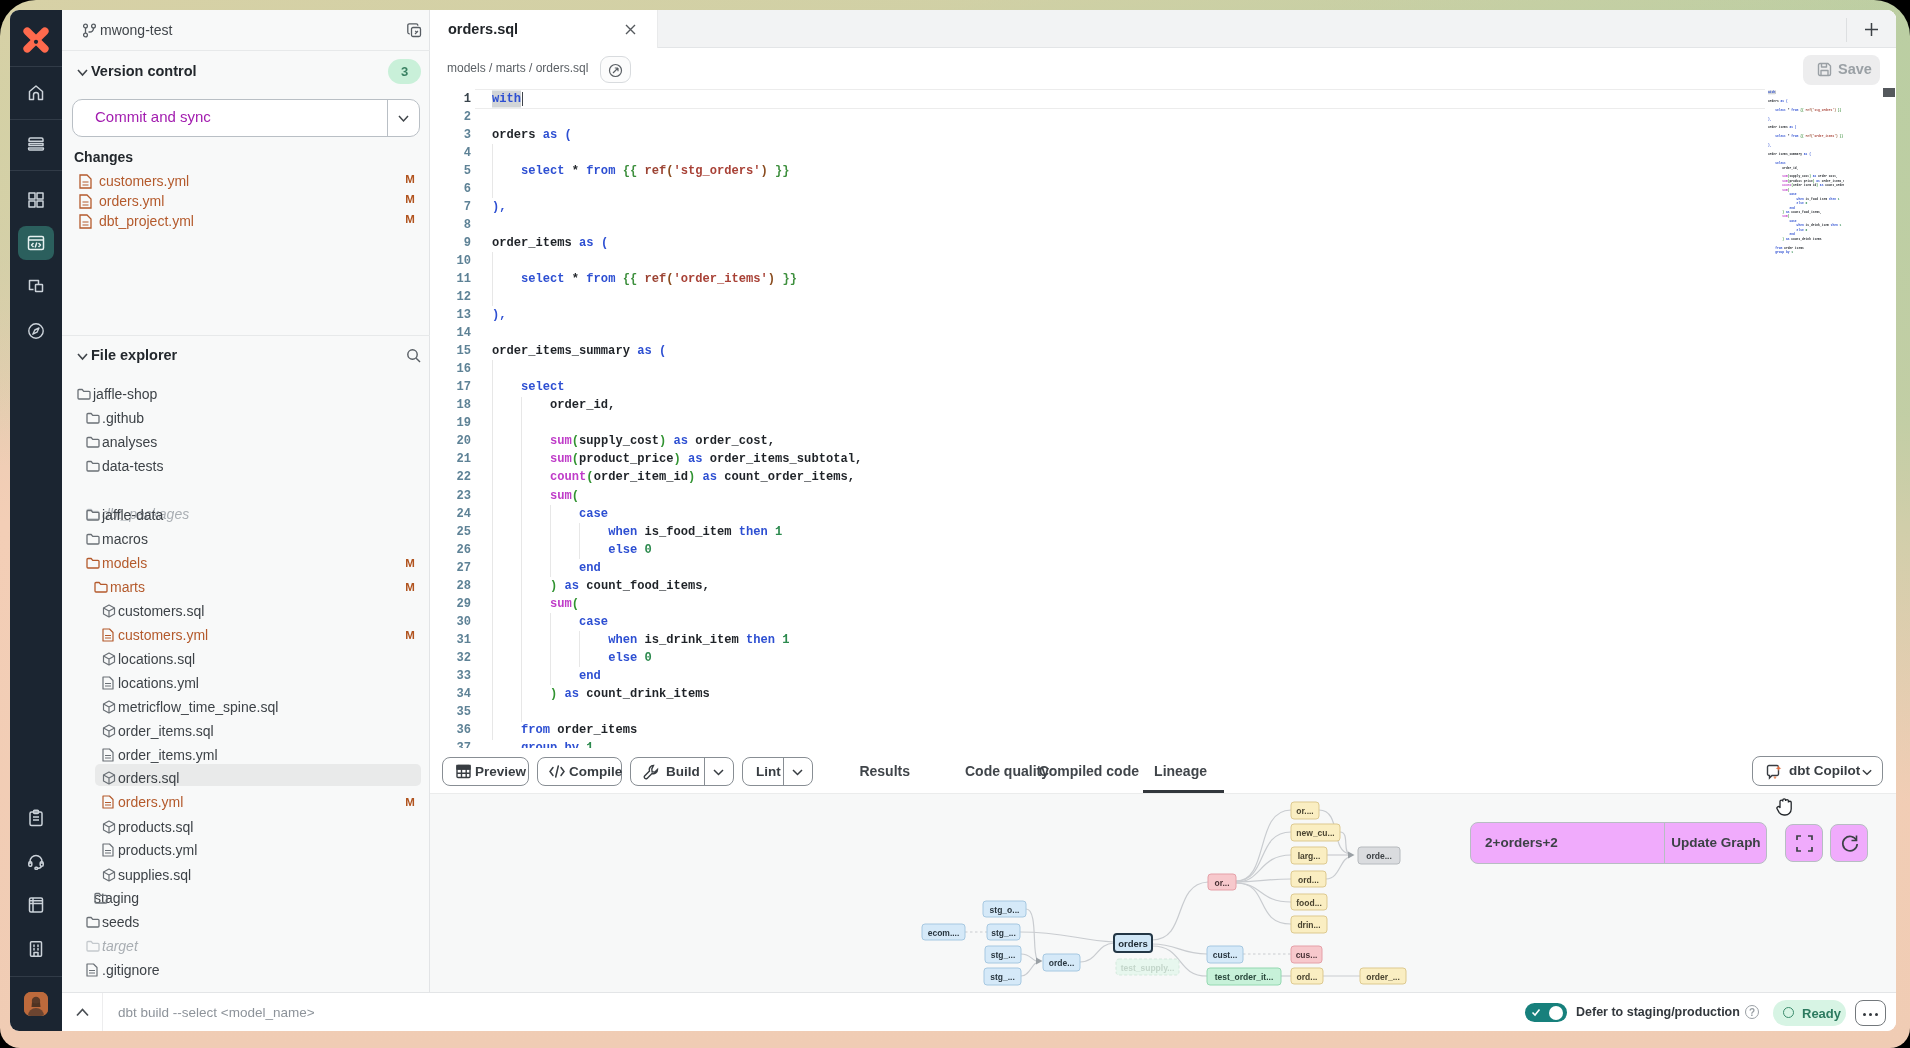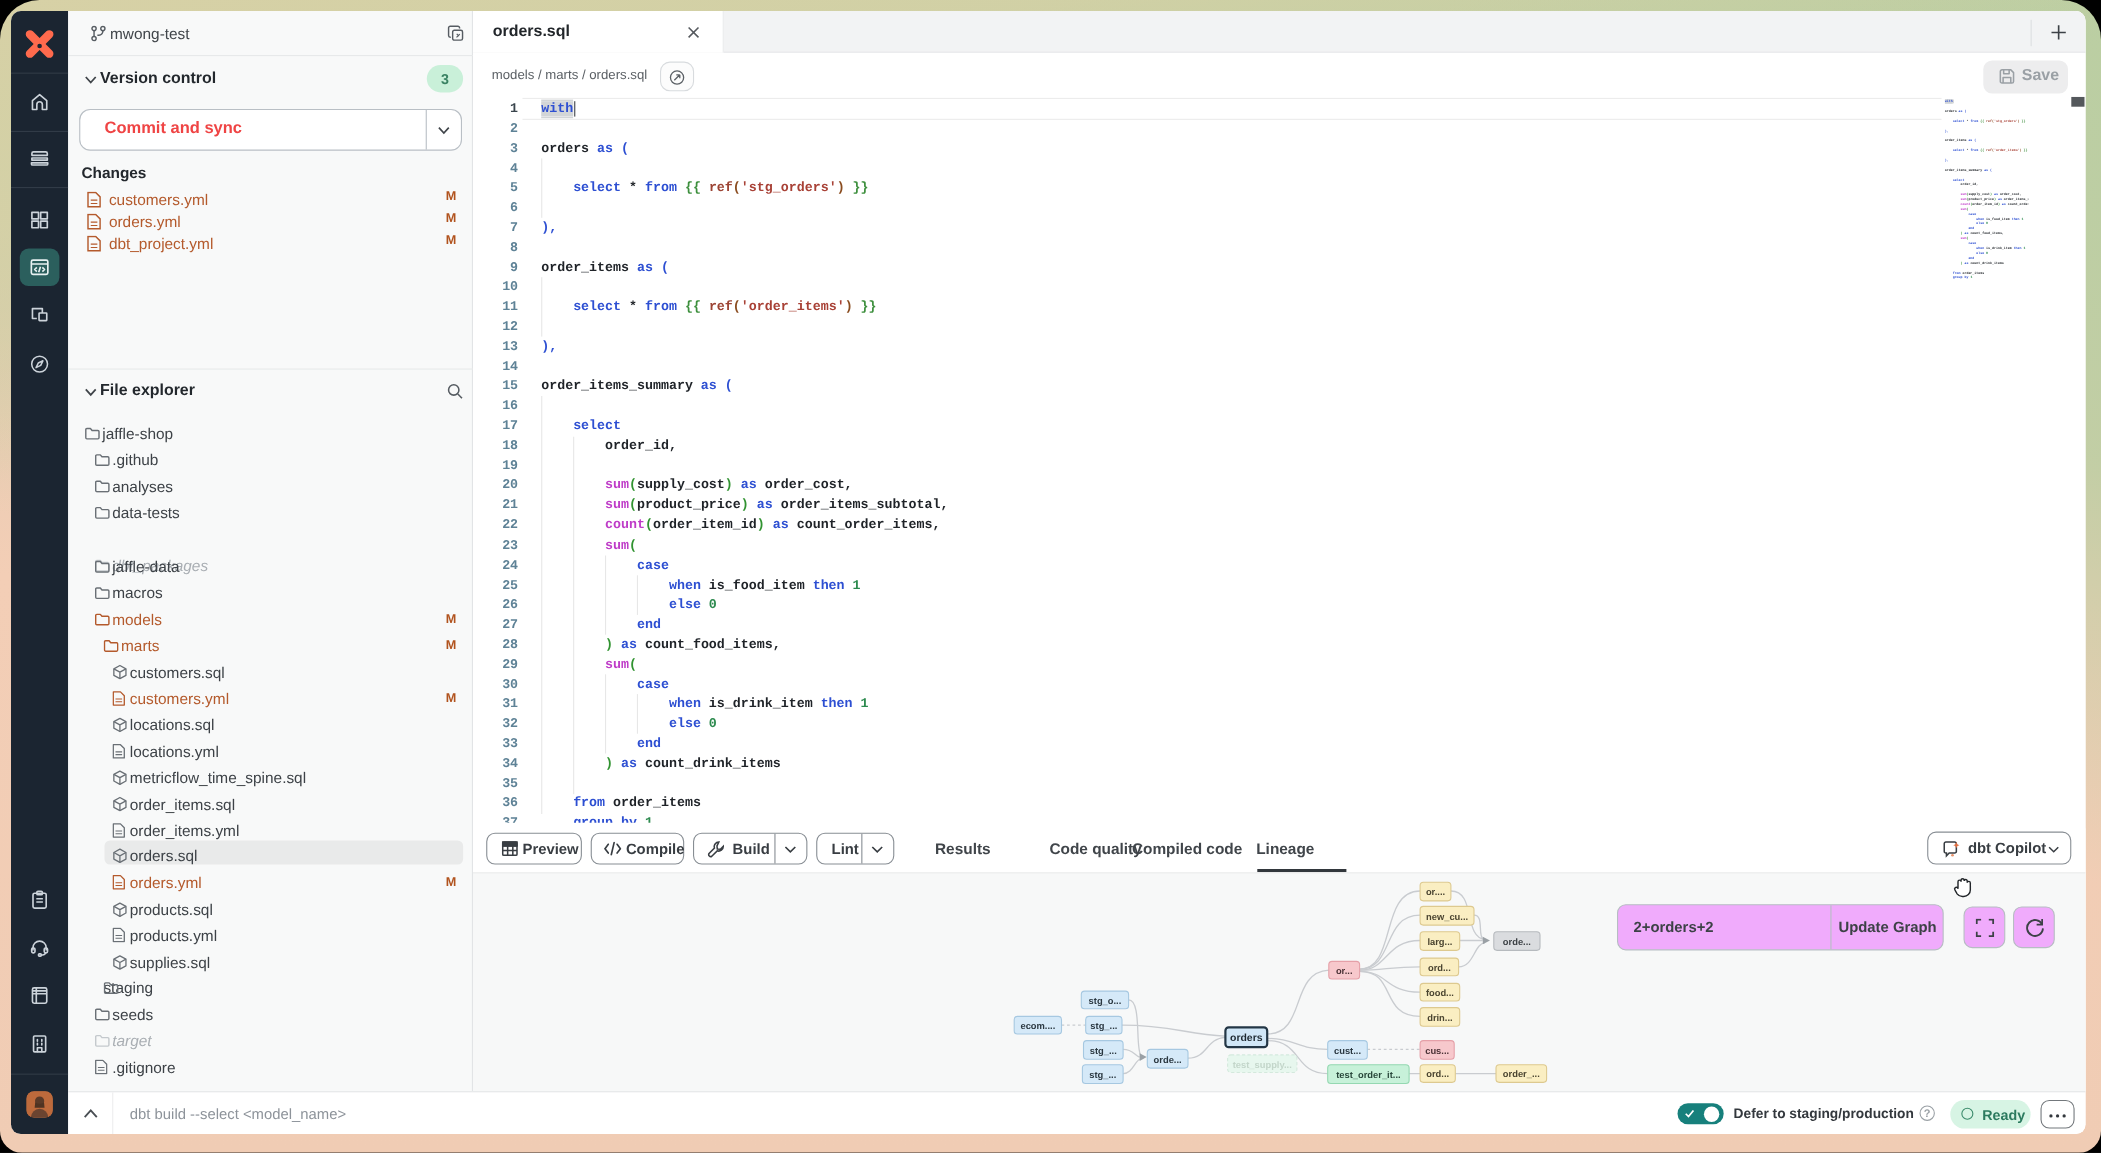--- a/index.html
+++ b/index.html
@@ -63,21 +63,21 @@
 .curline { position:absolute; left:45px; width:1290px; height:1px; background:#ececec; }
 #minimap { position:absolute; left:1338px; top:2px; width:76px; height:260px; overflow:hidden; }
 #minimapin { transform:scale(0.2464); transform-origin:0 0; font-family:"Liberation Mono",monospace;
   font-size:12.1px; font-weight:700; color:#1f2328; }
 #minimapin .cl{height:18.057px;line-height:18.057px;white-space:pre;}
 
 
 #toolbar { position:absolute; left:0; top:743px; width:1466px; height:40px; background:#fff; }
 .tbtn { position:absolute; top:4px; height:29px; border:1px solid #888e94; border-radius:8px;
   background:#fff; color:#383d42; font-weight:600; font-size:13.5px; line-height:27px; white-space:nowrap; }
-.ttab { position:absolute; top:4px; height:29px; line-height:29px; font-weight:600; font-size:14px; color:#40454a; text-align:left; }
+.ttab { position:absolute; top:4px; height:29px; line-height:29px; font-weight:600; font-size:14px; color:#40454a; text-align:right; }
 
 
 #lineage { position:absolute; left:0; top:783px; width:1466px; height:199px; background:#f7f8f8;
   border-top:1px solid #ebecec; }
 .lbtn { position:absolute; background:#f0abfc; border:1px solid #b7bdc3; border-radius:8px; }
 
 
 #status { position:absolute; left:52px; top:982px; width:1834px; height:39px; background:#fff;
   border-top:1px solid #e3e5e7; }
 </style>
@@ -167,21 +167,21 @@
         <path d="M12 9 l-3 3 m0.2 -3.2 l2 2" stroke-width="1.1"></path>
       </svg>
     <div class="pdiv" style="top:40px"></div>
 
     <svg class="abs" style="left:14px;top:56px" width="13" height="13" viewBox="0 0 13 13" fill="none" stroke="#40454a" stroke-width="1.6">
         <path d="M2 4 l4.5 5 l4.5 -5"></path>
       </svg>
     <div class="abs sechead" style="left:29px;top:53px">Version control</div>
     <div class="abs" style="left:326px;top:49px;width:33px;height:25px;border-radius:13px;background:#c9f0d9;color:#3a8263;font-weight:700;font-size:13px;text-align:center;line-height:25px">3</div>
     <div class="abs" style="left:10px;top:89px;width:348px;height:38px;background:#fff;border:1px solid #b9bfc5;border-radius:10px">
-      <div class="abs" style="left:22px;top:8px;font-size:15px;color:#ef4444;font-weight:700">Commit and sync</div>
+      <div class="abs" style="left:22px;top:8px;font-size:15px;color:#a21caf;font-weight:400">Commit and sync</div>
       <div class="abs" style="right:31px;top:0;width:1px;height:36px;background:#b9bfc5"></div>
       <svg class="abs" style="right:9px;top:13px" width="13" height="11" viewBox="0 0 13 11" fill="none" stroke="#40454a" stroke-width="1.5">
           <path d="M2 3 l4.5 5 l4.5 -5"></path>
         </svg>
     </div>
     <div class="abs sechead" style="left:12px;top:139px;font-size:14px">Changes</div>
     <svg class="abs" style="left:17px;top:164px" width="13" height="15" viewBox="0 0 13 15" fill="none" stroke="#b45a2c" stroke-width="1.3">
         <path d="M1 1 h7 l4 4 v9 h-11 Z"></path>
         <path d="M3.5 8 h6 M3.5 11 h6" stroke-width="1.1"></path>
       </svg>

